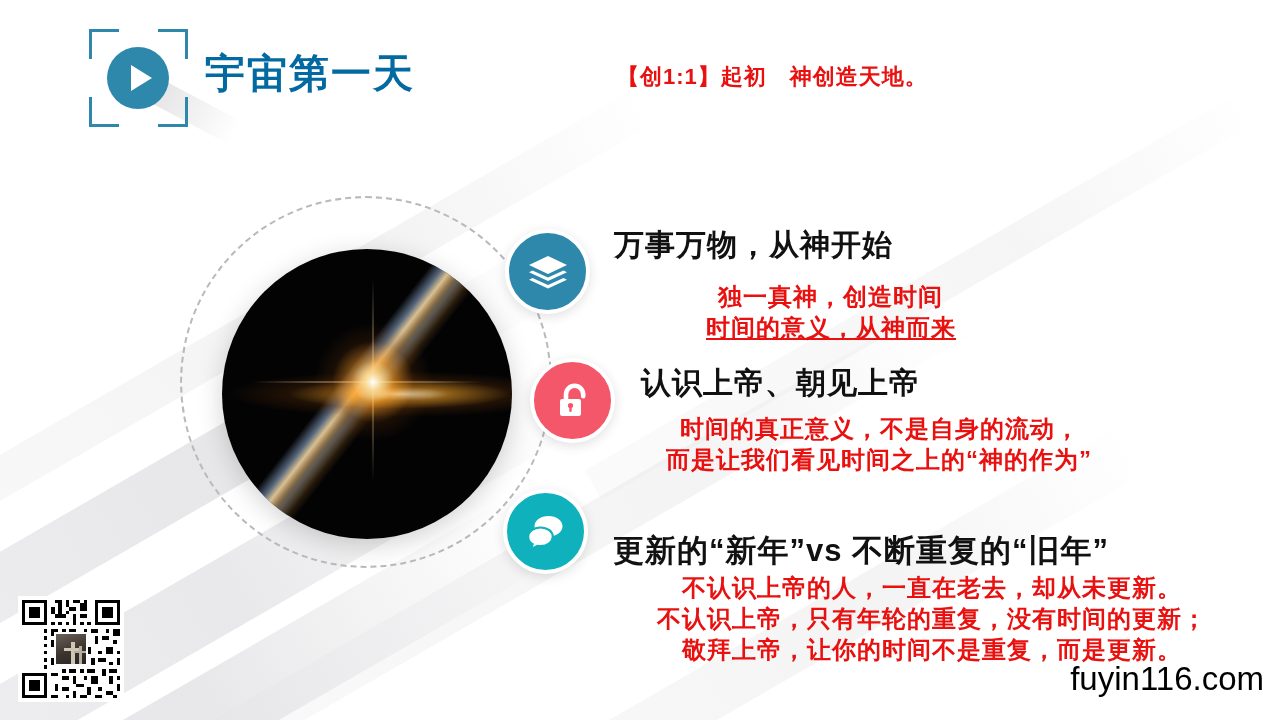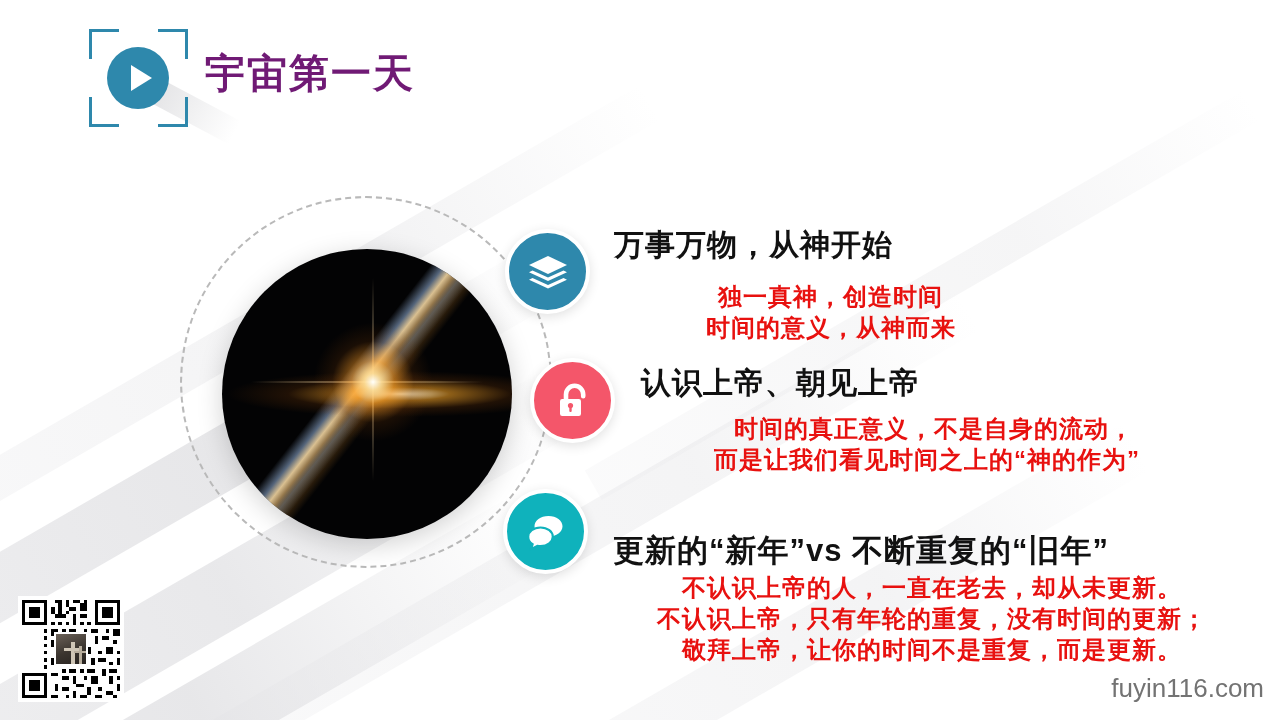--- a/index.html
+++ b/index.html
@@ -53,21 +53,21 @@
     display:flex; align-items:center; justify-content:center;
   }
   .play-tri {
     width:0; height:0; margin-left:6px;
     border-left:21px solid #ffffff;
     border-top:13px solid transparent;
     border-bottom:13px solid transparent;
   }
   .slide-title {
     position:absolute; left:205px; top:46px;
-    font-size:40px; font-weight:bold; color:#701a75;
+    font-size:40px; font-weight:bold; color:#0369a1;
     letter-spacing:2px; white-space:nowrap;
   }
   .verse-ref {
     position:absolute; left:617px; top:62px;
     font-size:22px; font-weight:bold; color:#E8110F;
     letter-spacing:1px; white-space:nowrap;
   }
 
   
   .dashed-ring {
@@ -124,24 +124,24 @@
   }
   .h1 { left:614px; top:225px; font-size:30px; }
   .h2 { left:641px; top:363px; font-size:30px; }
   .h3 { left:613px; top:530px; font-size:31px; }
 
   .sub {
     position:absolute; font-weight:bold; color:#E8110F;
     white-space:nowrap; letter-spacing:1px; line-height:1.30;
   }
   .s1 { left:718px; top:281px; font-size:24px; text-align:left; }
-  .s2 { left:728px; top:413px; font-size:24px; text-align:center; }
+  .s2 { left:680px; top:413px; font-size:24px; text-align:left; }
   .s3 { left:657px; top:572px; font-size:24px; text-align:center; }
   .sub div { display:block; }
-  .s1 div:nth-child(2) { margin-left:-12px; }
+  .s1 div:nth-child(2) { margin-left:-12px;text-decoration:underline; }
   .s2 div:nth-child(2) { margin-left:-14px; }
 
   
   .qr {
     position:absolute; left:18px; top:596px; width:106px; height:106px;
     background:#ffffff;
   }
   .qr svg { display:block; }
   .qr-logo {
     position:absolute; left:36px; top:36px; width:34px; height:34px;
@@ -149,22 +149,22 @@
     border:2px solid #ffffff;
     overflow:hidden;
   }
   .qr-logo .cross-v { position:absolute; left:15px; top:8px; width:4px; height:22px; background:#cfc6b6; }
   .qr-logo .cross-h { position:absolute; left:8px; top:14px; width:18px; height:3px; background:#cfc6b6; }
   .qr-logo .cross2-v { position:absolute; left:23px; top:12px; width:3px; height:18px; background:#b7ad9c; }
   .qr-logo .cross2-h { position:absolute; left:18px; top:17px; width:13px; height:2px; background:#b7ad9c; }
 
   
   .watermark {
-    position:absolute; right:16px; bottom:16px;
-    font-size:26px; color:#737373; letter-spacing:0px;
+    position:absolute; right:16px; bottom:22px;
+    font-size:33px; color:#000000; letter-spacing:0px;
     font-family:"Liberation Sans","DejaVu Sans",sans-serif;
   }
 </style>
 </head>
 <body>
 
 <div id="slide">
 
   <div class="band b7"></div>
   <div class="band b4"></div>
@@ -185,20 +185,21 @@
         <span class="lf-bl-v"></span>
       <span class="lf-tr-v"></span>
         <span class="lf-br-v"></span>
     </div>
     <div class="logo-circle">
       <div class="play-tri"></div>
     </div>
   </div>
 
   <div class="slide-title">宇宙第一天</div>
+  <div class="verse-ref">【创1:1】起初　神创造天地。</div>
 
   <div class="dashed-ring"></div>
   <div class="photo">
     <div class="limb"></div>
     <div class="glow-atm"></div>
     <div class="ray-h"></div>
     <div class="ray-v"></div>
     <div class="flare"></div>
   </div>
 

